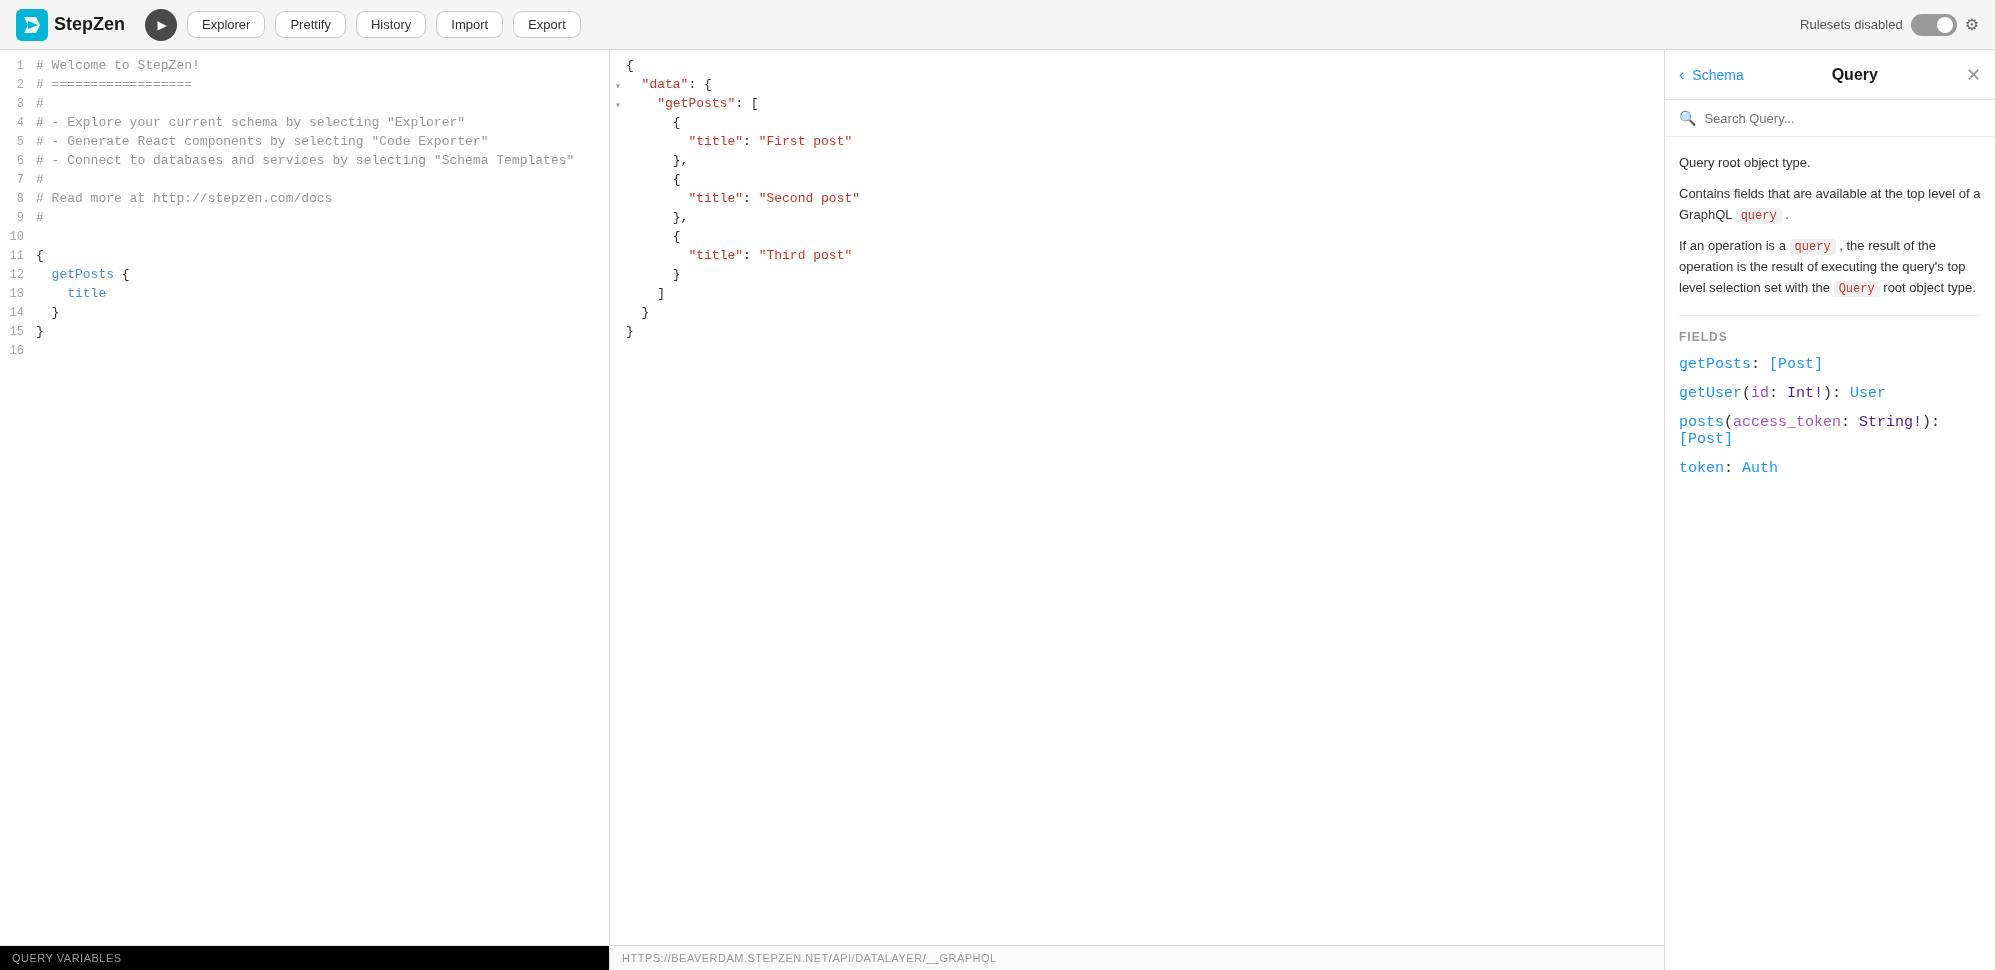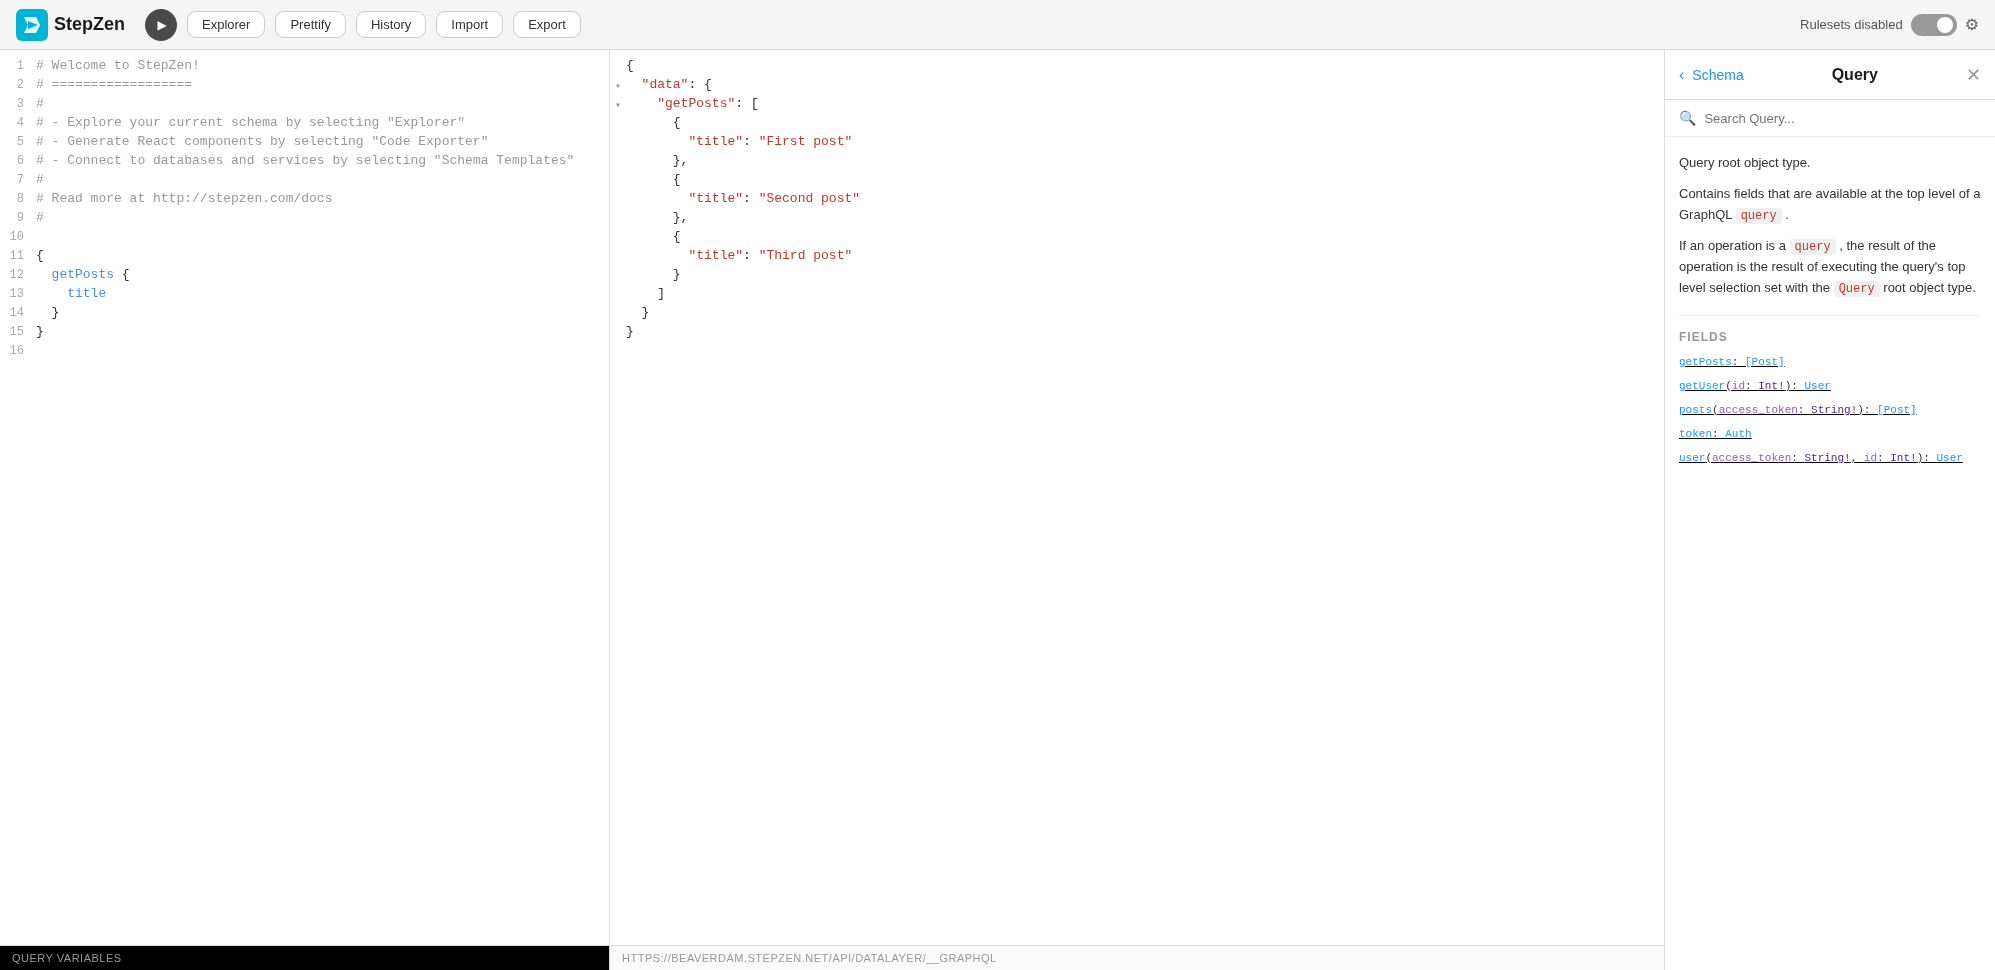--- a/index.html
+++ b/index.html
@@ -97,21 +97,21 @@
     .desc-text { font-size: 13px; color: #333; line-height: 1.6; margin-bottom: 10px; }
     .inline-code {
       background: #f0f0f0; border-radius: 3px; padding: 1px 5px;
       font-family: 'Courier New', monospace; font-size: 12px; color: #c0392b;
     }
     .fields-label {
       font-size: 12px; font-weight: 700; color: #999; letter-spacing: 1px;
       text-transform: uppercase; margin: 16px 0 12px 0; border-top: 1px solid #eee;
       padding-top: 14px;
     }
-    .field-item { margin-bottom: 12px; font-size: 11px; font-family: 'Courier New', monospace; text-decoration: underline; }
+    .field-item { margin-bottom: 12px; font-size: 15px; font-family: 'Courier New', monospace; }
     .fi-name { color: #2196F3; }
     .fi-punct { color: #333; }
     .fi-type-link { color: #2196F3; }
     .fi-arg { color: #4c1d95; }
     .fi-arg-name { color: #9b59b6; }
   </style>
 </head>
 <body>
 
 <div class="header">
@@ -324,19 +324,16 @@
       </div>
 
       <div class="field-item">
         <span class="fi-name">posts</span><span class="fi-punct">(</span><span class="fi-arg-name">access_token</span><span class="fi-punct">: </span><span class="fi-arg">String!</span><span class="fi-punct">): </span><span class="fi-type-link">[Post]</span>
       </div>
 
       <div class="field-item">
         <span class="fi-name">token</span><span class="fi-punct">: </span><span class="fi-type-link">Auth</span>
       </div>
 
-      <div class="field-item">
-        <span class="fi-name">user</span><span class="fi-punct">(</span><span class="fi-arg-name">access_token</span><span class="fi-punct">: </span><span class="fi-arg">String!</span><span class="fi-punct">, </span><span class="fi-arg-name">id</span><span class="fi-punct">: </span><span class="fi-arg">Int!</span><span class="fi-punct">): </span><span class="fi-type-link">User</span>
-      </div>
     </div>
   </div>
 
 </div>
 
 </body></html>

